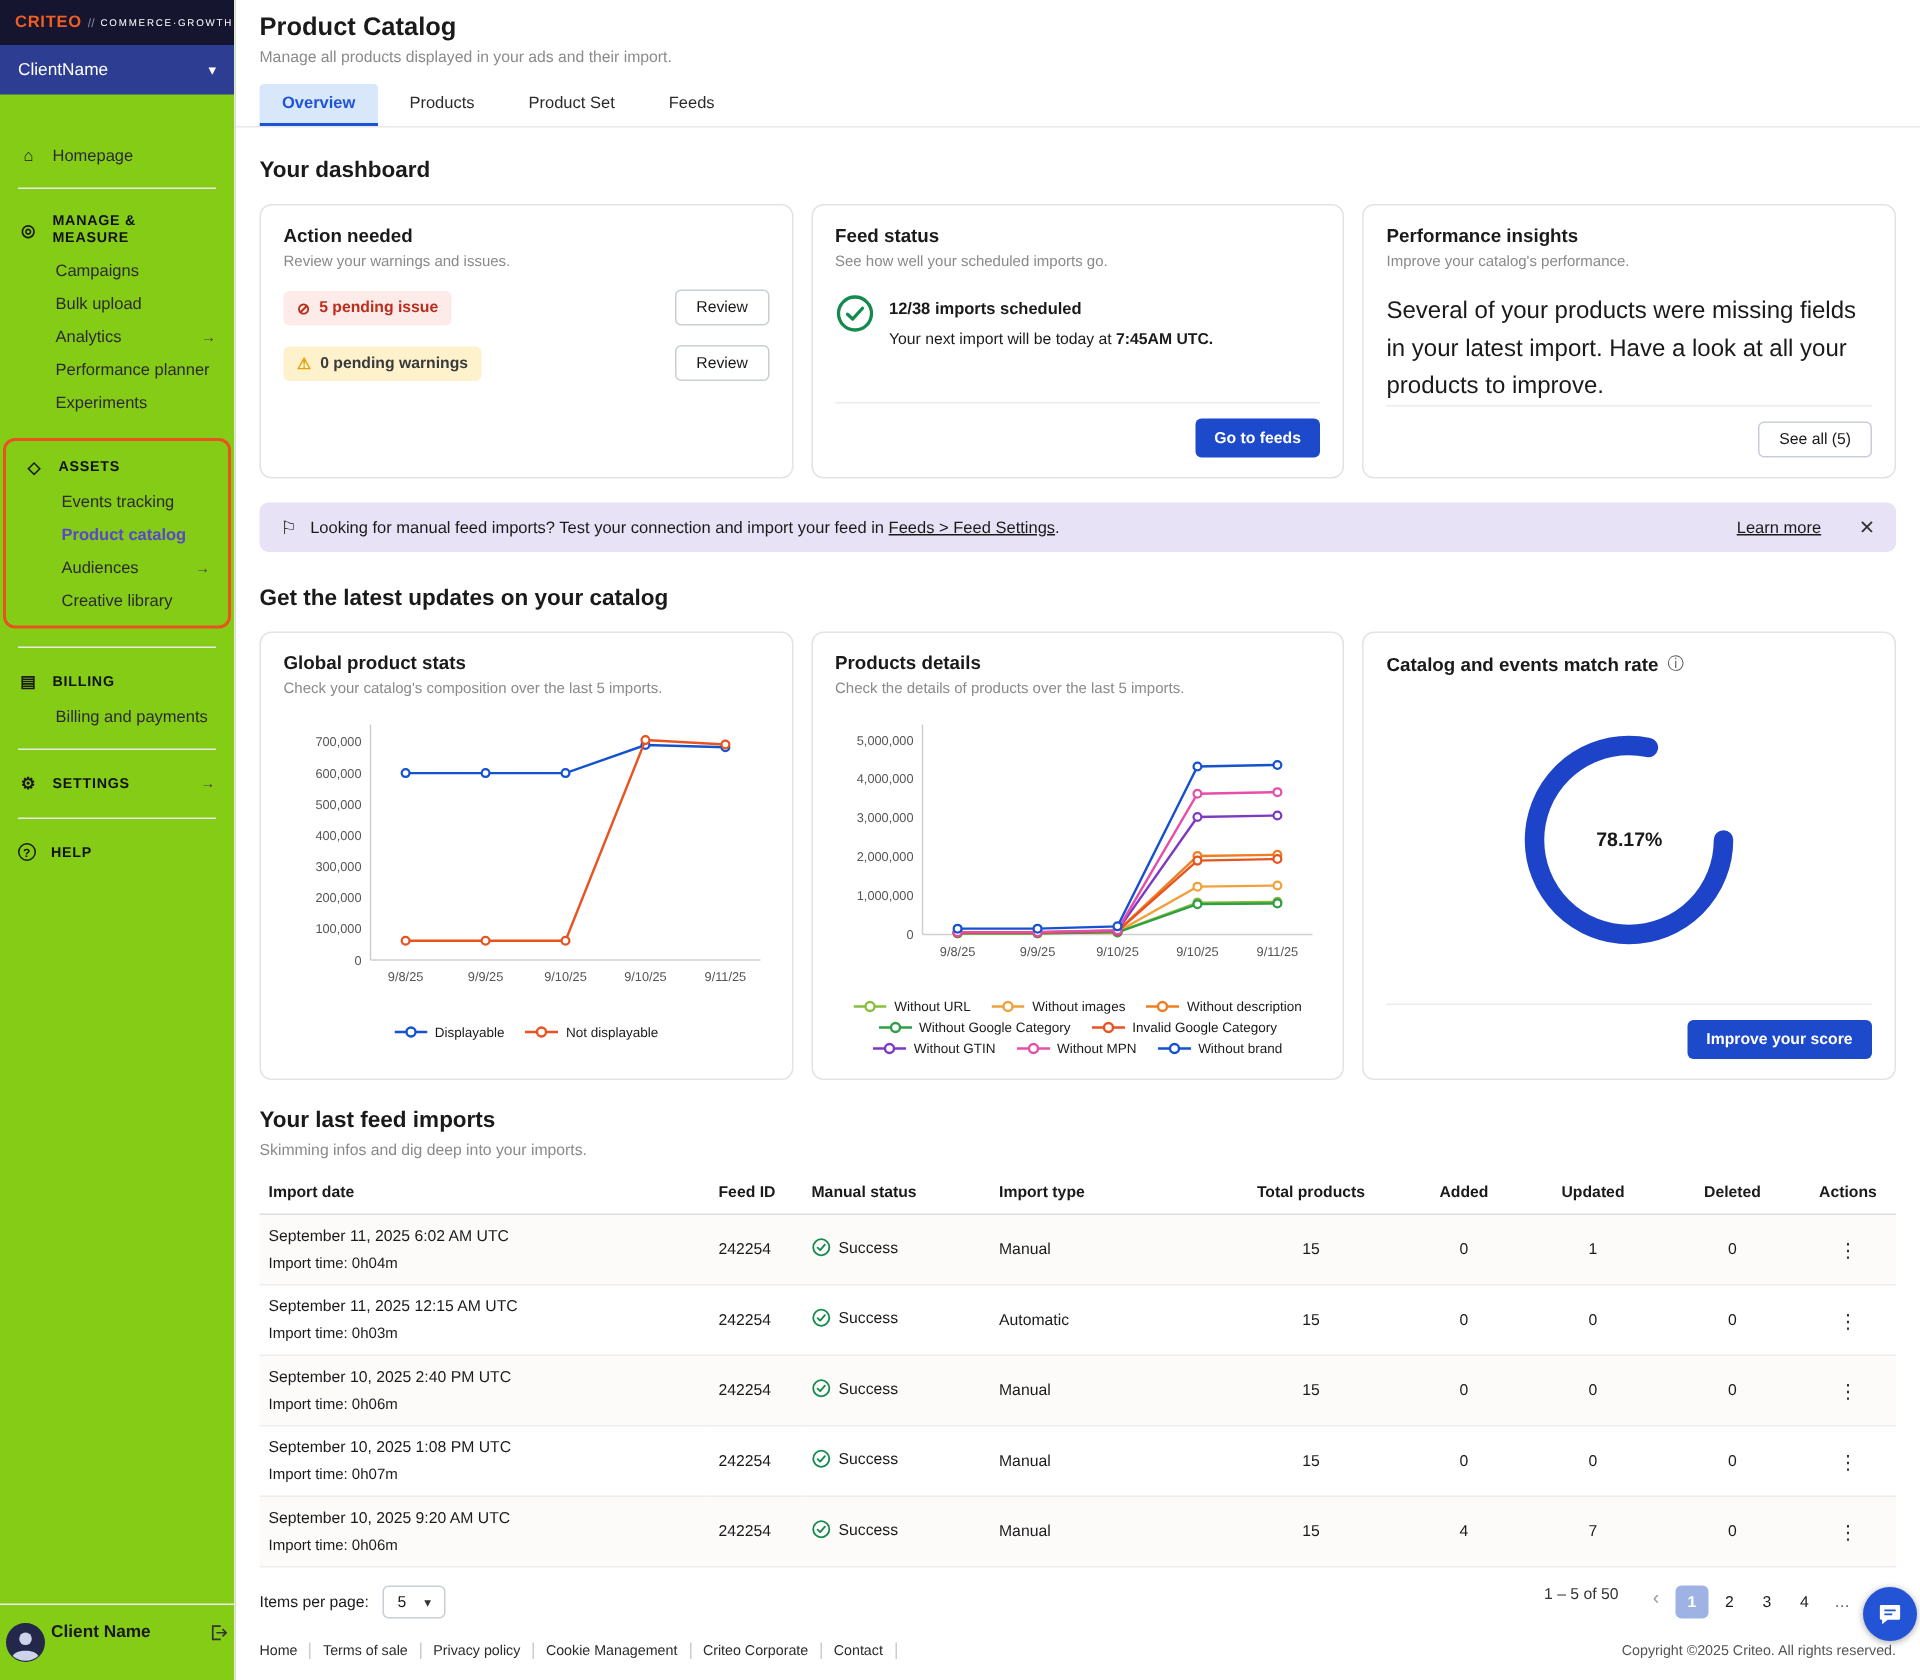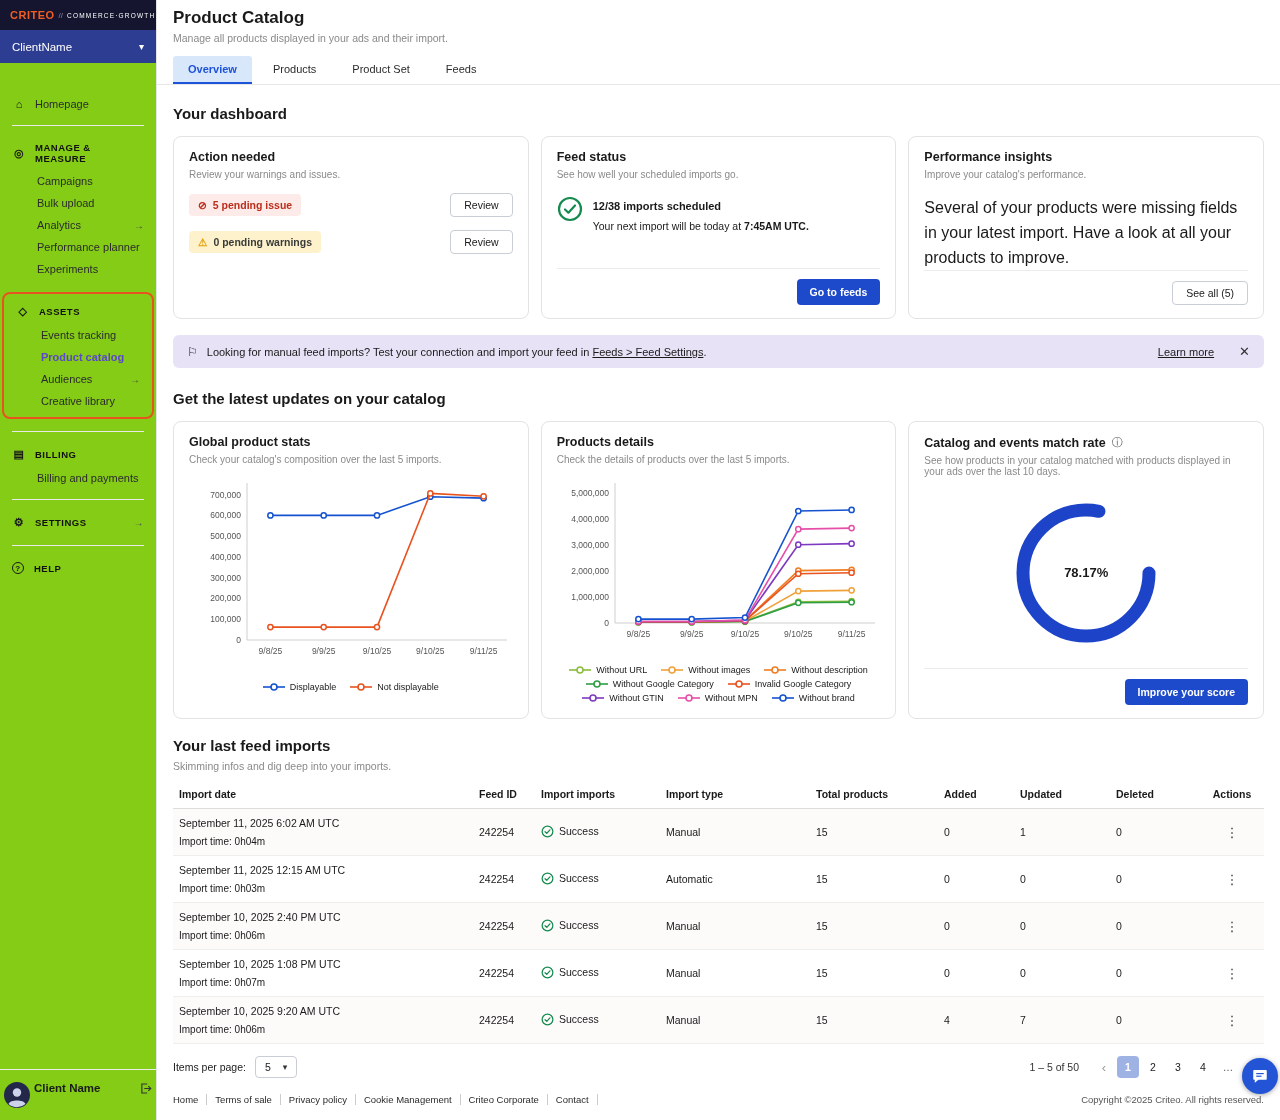--- a/index.html
+++ b/index.html
@@ -71,33 +71,33 @@
   .legend{display:flex;flex-wrap:wrap;justify-content:center;margin-top:8px}
   .leg-item{display:inline-flex;align-items:center;gap:5px;font-size:9px;margin:2px 7px;color:#1a1a1a}
   .chart-wrap{margin-top:8px}
 
   .donut-wrap{flex:1;display:flex;align-items:center;justify-content:center;position:relative;margin:8px 0}
   .donut-label{position:absolute;font-size:13px;font-weight:bold}
 
   .tbl-head{margin-top:6px}
   .imports{width:100%;border-collapse:collapse;margin-top:8px;font-size:10.5px}
   .imports th{text-align:left;font-weight:bold;padding:8px 6px;border-bottom:1px solid #ddd;white-space:nowrap}
-  .imports th.num,.imports td.num{text-align:left}
+  .imports th.num,.imports td.num{text-align:center}
   .imports th.act,.imports td.act{text-align:center}
   .imports td{padding:8px 6px;border-bottom:1px solid #f0eded;vertical-align:middle}
   .imports tbody tr:nth-child(odd) td{background:#fdfafa}
   .td-time{font-size:10px;margin-top:7px}
   .status-ok{display:inline-flex;align-items:center;gap:5px}
   .imports td.act{cursor:pointer;font-size:13px;color:#333}
 
   .pager{display:flex;align-items:center;margin-top:4px;padding:8px 0;font-size:10.5px;flex:none}
   .ipp{display:flex;align-items:center;gap:9px}
   .ipp-select{border:1px solid #c9cdd6;border-radius:4px;padding:4px 9px;display:flex;gap:12px;align-items:center;cursor:pointer}
   .ipp-select .chev{font-size:9px;color:#333}
-  .pager-right{margin-left:auto;display:flex;align-items:center;gap:3px}
+  .pager-right{margin-left:auto;display:flex;align-items:flex-start;gap:3px}
   .range{margin-right:12px;color:#333}
   .page-btn{min-width:22px;height:22px;border:none;background:transparent;font-size:10.5px;cursor:pointer;border-radius:4px;font-family:inherit;color:#1a1a1a}
   .page-btn.active{background:#9fb2e4;color:#fff;font-weight:bold}
   .page-btn.ellipsis{cursor:default;color:#555}
   .page-prev{color:#999;font-size:13px;background:transparent;border:none;cursor:pointer;min-width:20px}
 
   .pfooter{display:flex;align-items:center;padding:8px 0 10px;font-size:9.5px;color:#2b2b2b;flex:none}
   .pfooter .link{cursor:pointer;padding:0 8px;border-right:1px solid #ccc}
   .pfooter .link:first-child{padding-left:0}
   .pfooter .link:last-of-type{border-right:none}
@@ -476,21 +476,20 @@
                 <span>Without brand</span>
               </span>
             </div>
         </div>
 
         <div class="card">
           <h3>
             <span>Catalog and events match rate</span>
             <span class="info">ⓘ</span>
           </h3>
-          <div class="csub">See how products in your catalog matched with products displayed in your ads over the last 10 days.</div>
           <div class="donut-wrap">
             <svg width="160" height="160" viewBox="0 0 160 160">
               <circle id="donut-arc" cx="80" cy="80" r="63" fill="none" stroke-width="13" stroke-linecap="round" stroke="#1d43c8" stroke-dasharray="309.4286551412038 395.84067435231395"></circle>
             </svg>
             <span class="donut-label">78.17%</span>
           </div>
           <div class="card-foot">
             <button class="btn-blue">Improve your score</button>
           </div>
         </div>
@@ -508,21 +507,21 @@
           <col style="width:128px">
             <col style="width:76px">
             <col style="width:96px">
             <col style="width:90px">
             <col style="width:64px">
         </colgroup>
         <thead>
           <tr>
             <th>Import date</th>
             <th>Feed ID</th>
-            <th>Import imports</th>
+            <th>Manual status</th>
             <th>Import type</th>
             <th class="num">Total products</th>
             <th class="num">Added</th>
             <th class="num">Updated</th>
             <th class="num">Deleted</th>
             <th class="act">Actions</th>
           </tr>
         </thead>
         <tbody>
             <tr>

